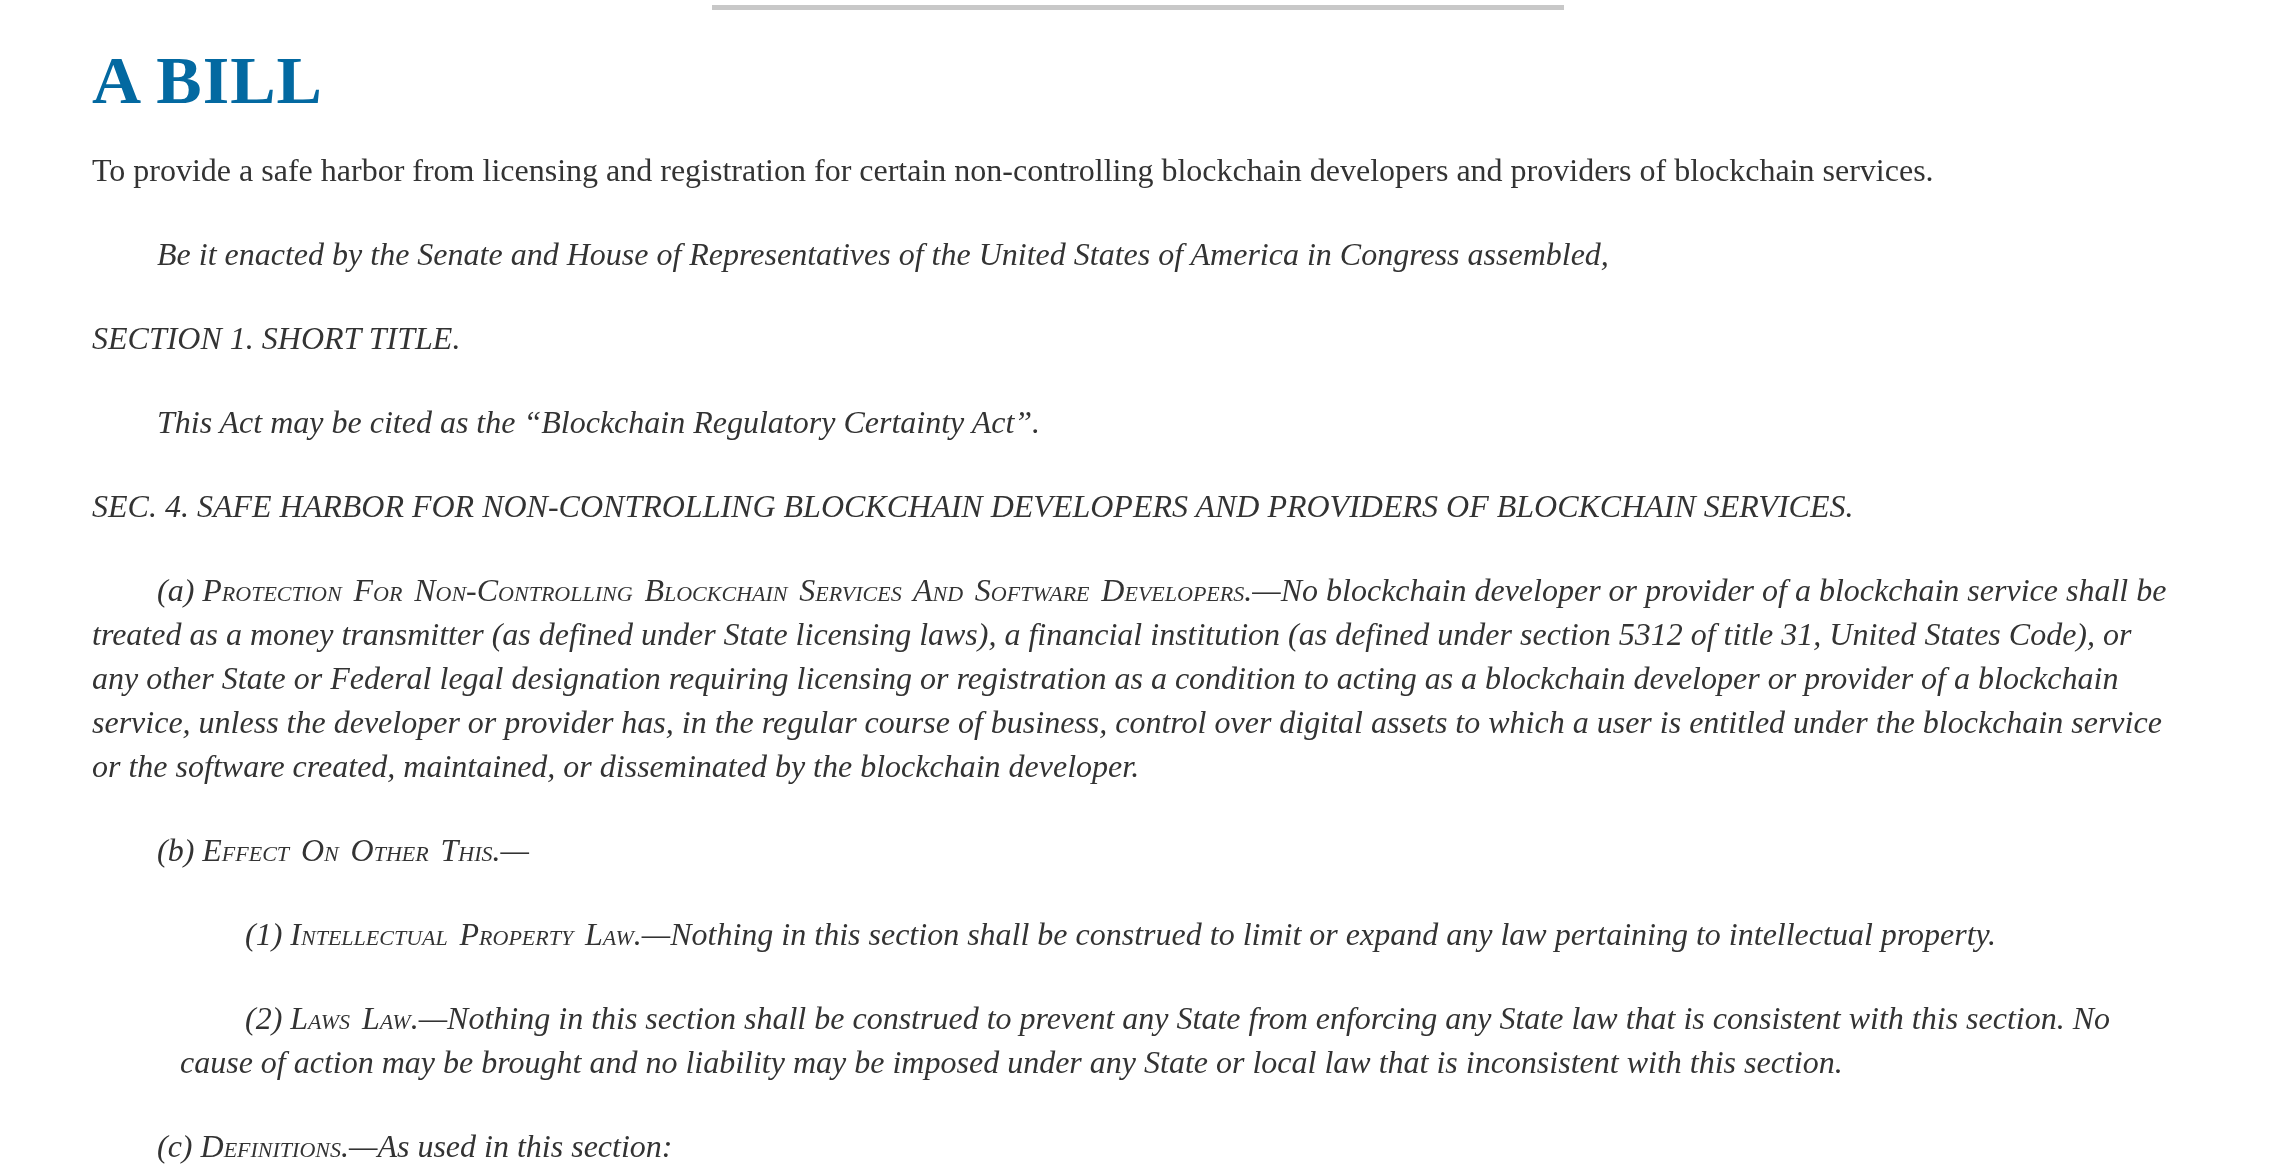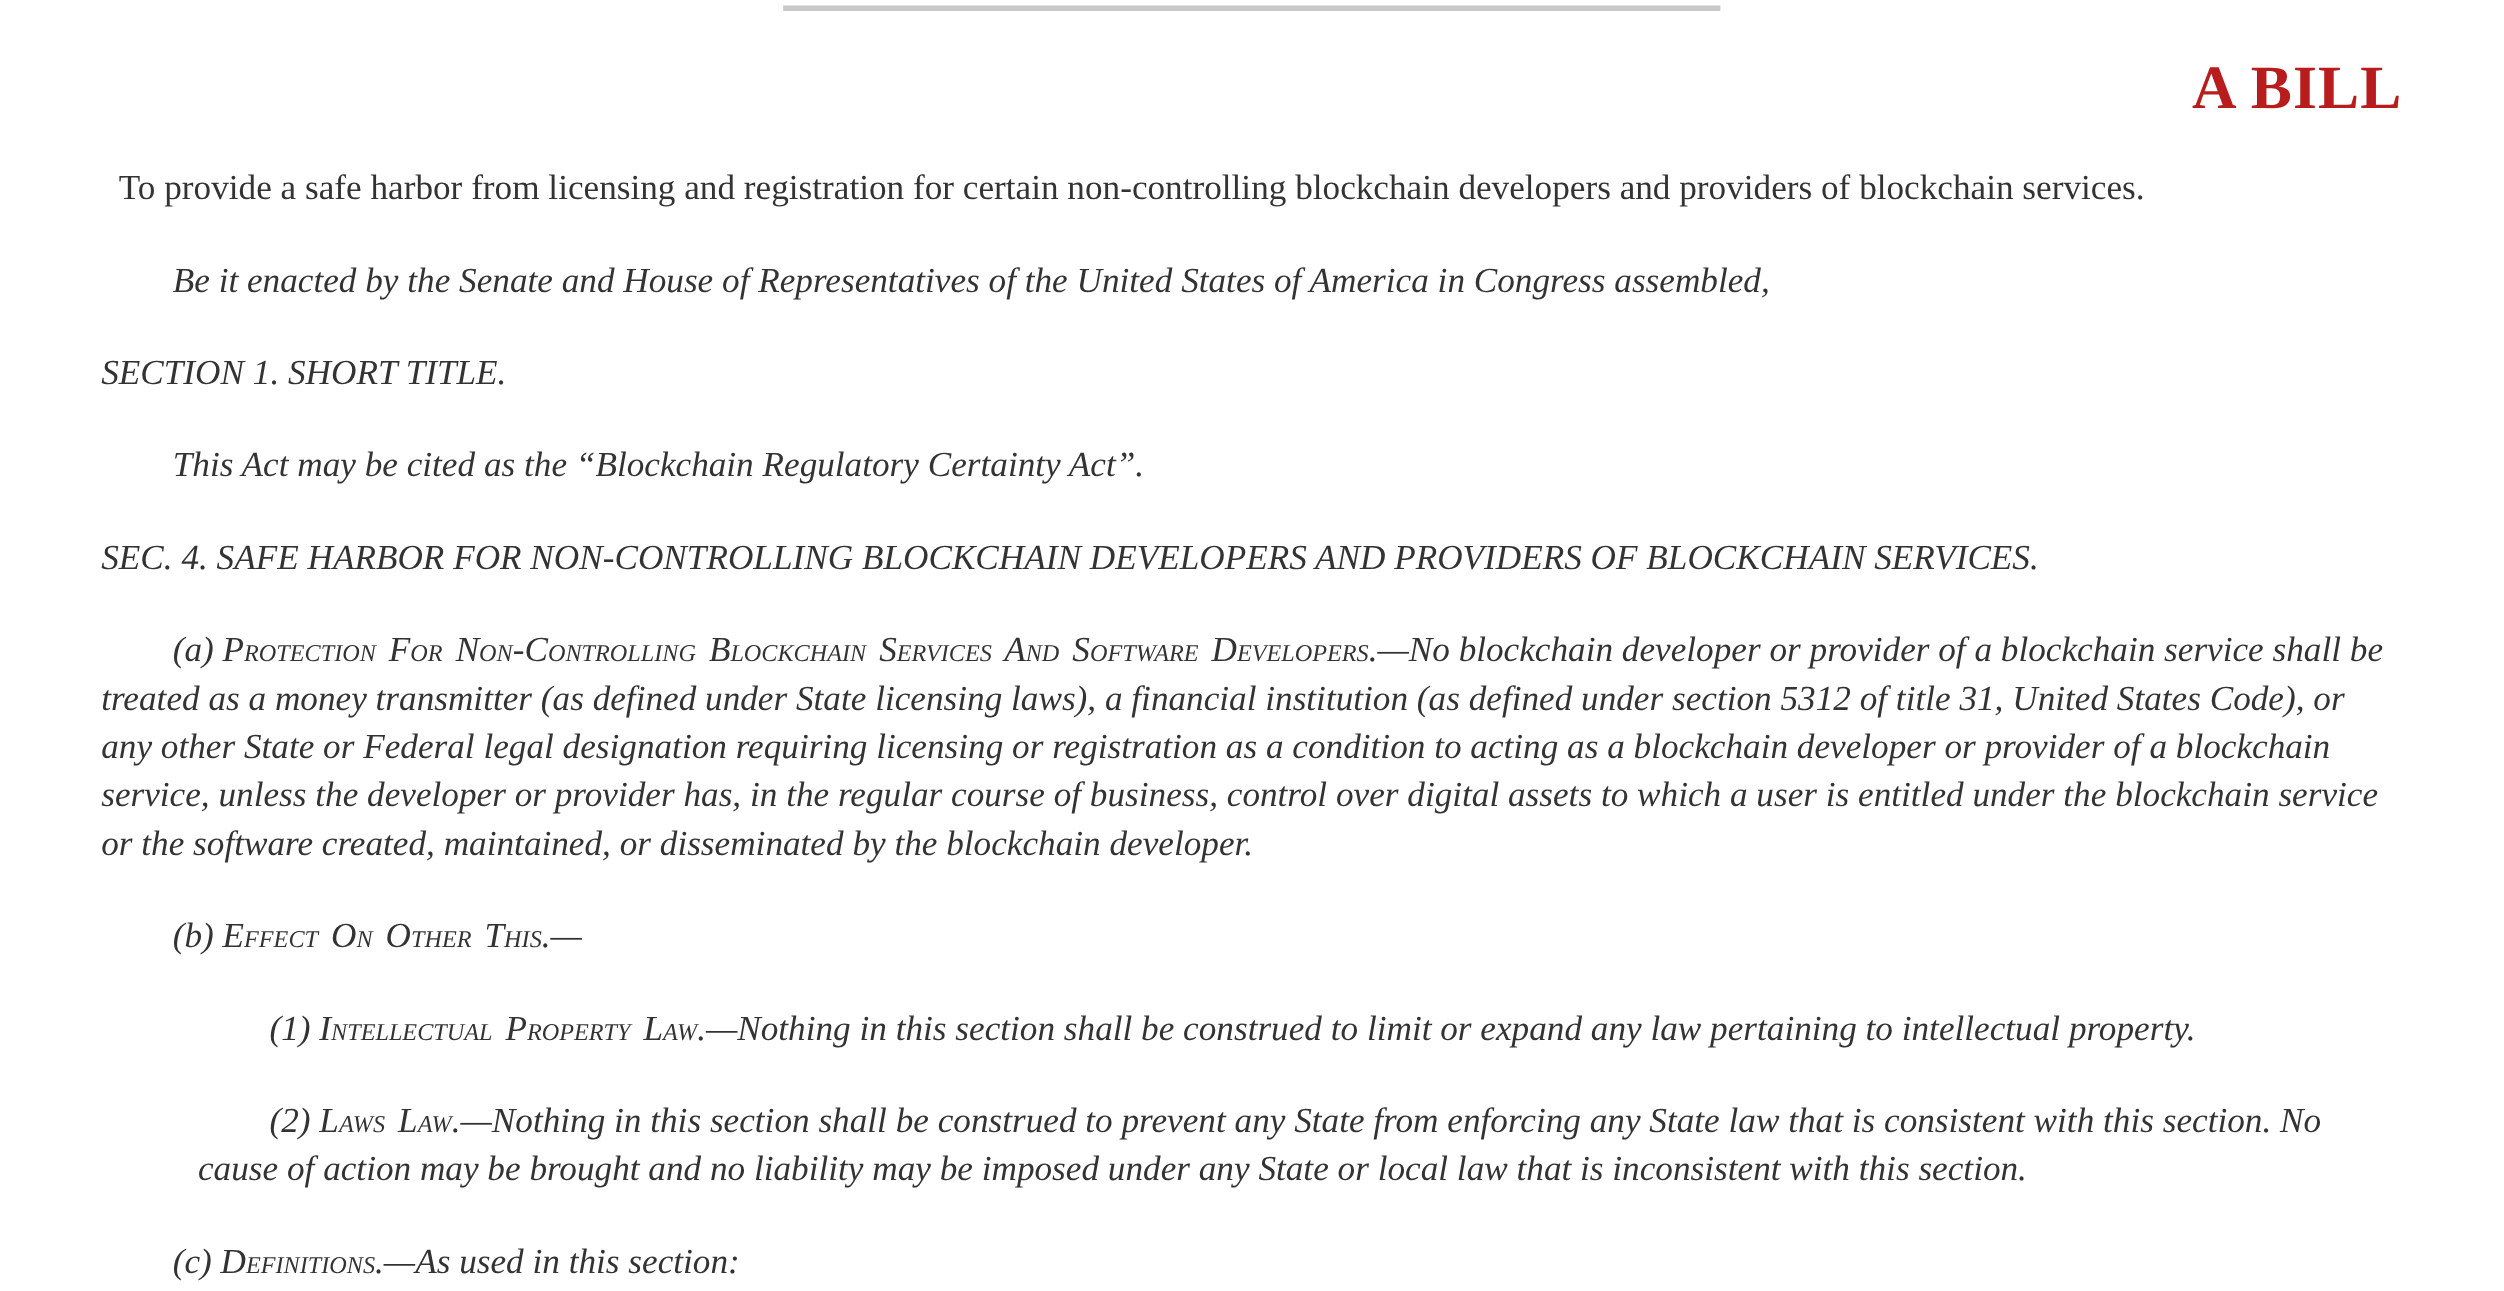--- a/index.html
+++ b/index.html
@@ -21,39 +21,38 @@
     padding: 0 92px;
     background: #ffffff;
   }
   .divider {
     width: 852px;
     height: 5px;
     background: #c8c8c8;
     margin: 5px auto 0 auto;
   }
   h1.bill-title {
-    text-align: right;
-    font-size: 56px;
+    text-align: left;
+    font-size: 68px;
     line-height: 88px;
     font-weight: bold;
     font-style: normal;
     margin: 26px 0 24px 0;
-    color: #b91c1c;
+    color: #0369a1;
     letter-spacing: 1px;
   }
   p {
     font-size: 32px;
     line-height: 44px;
     margin: 0 0 40px 0;
     font-style: italic;
   }
   p.long-title {
     font-style: normal;
     text-indent: 0;
-    margin-left: 16px;
   }
   p.indent-1 {
     text-indent: 65px;
   }
   p.sec-heading {
     font-weight: normal;
     font-style: italic;
     text-indent: 0;
   }
   p.level-2 {

